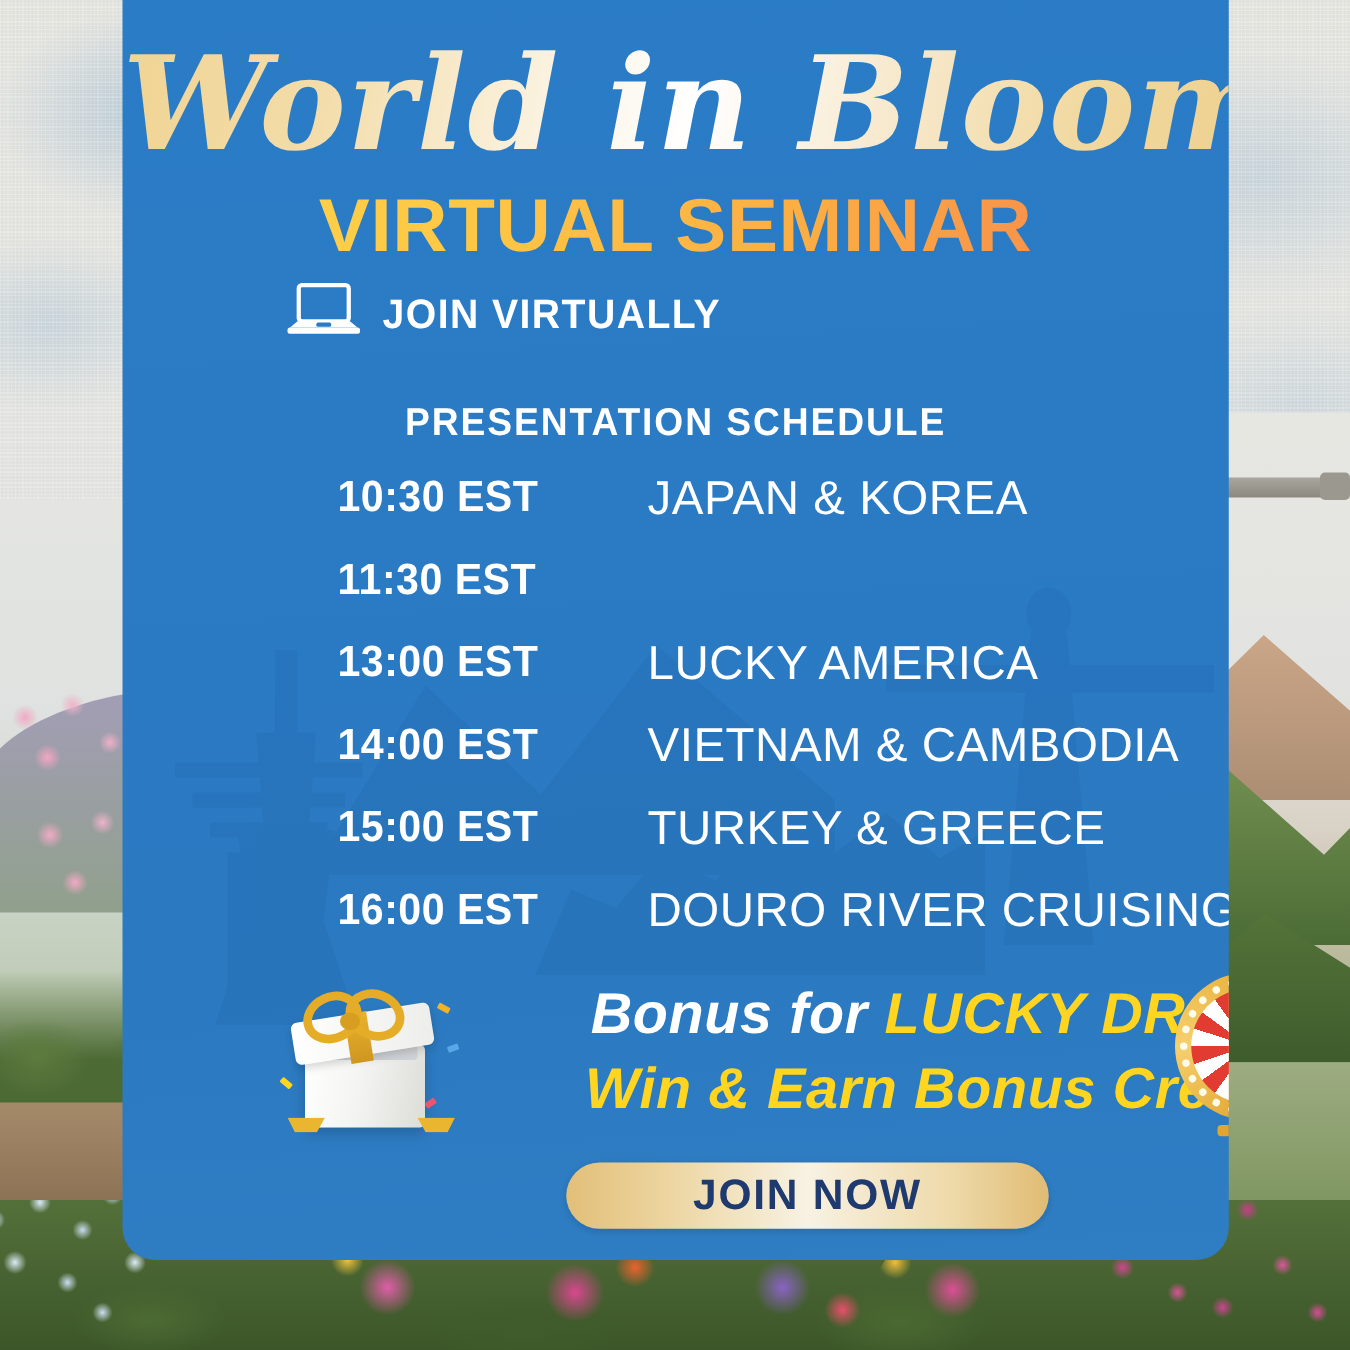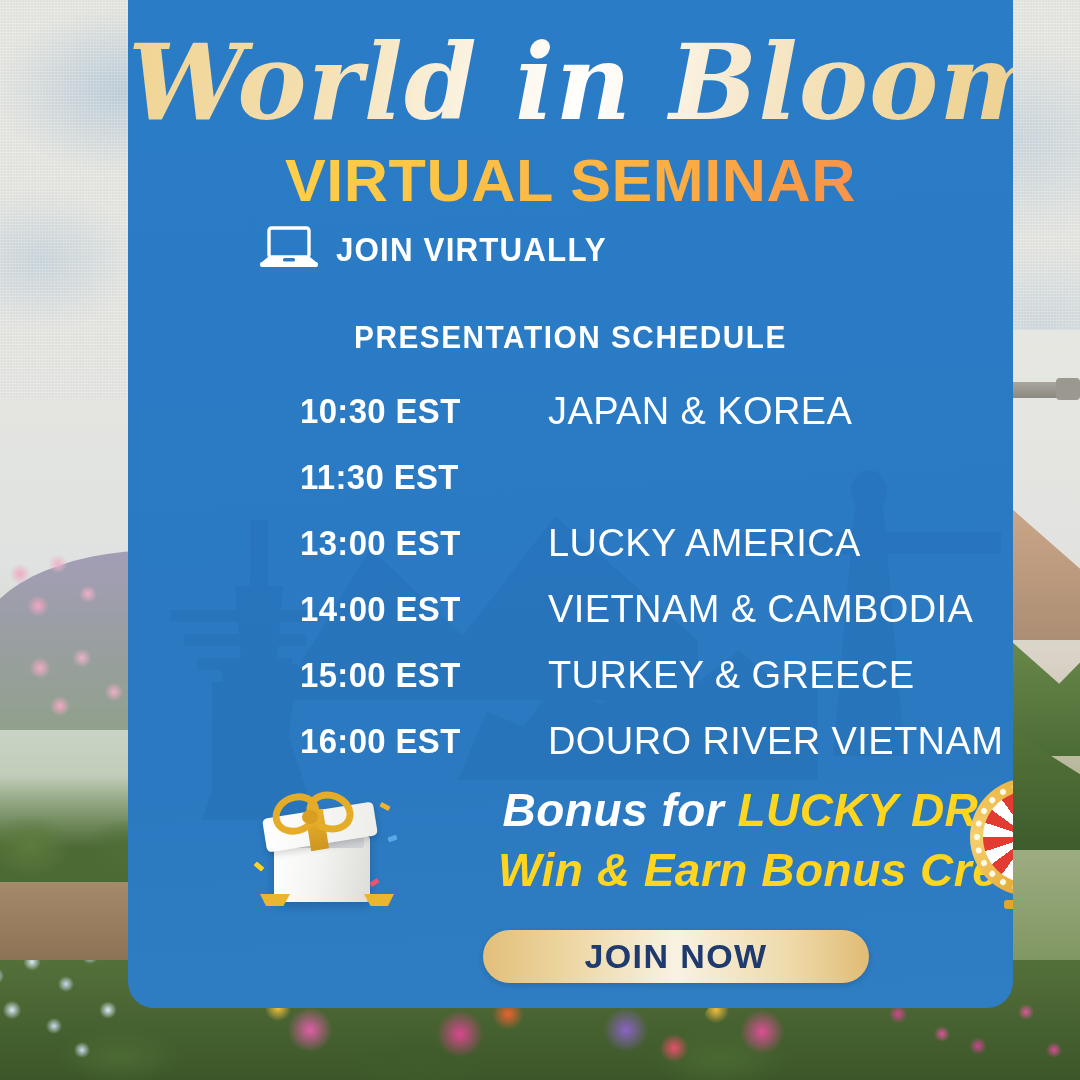--- a/index.html
+++ b/index.html
@@ -104,21 +104,20 @@
       radial-gradient(circle 13px at 176px 78px,#dd579c,transparent 62%),
       radial-gradient(circle 14px at 128px 112px,#cb4590,transparent 62%),
       radial-gradient(circle 13px at 204px 116px,#d64e95,transparent 62%);}
 
   
   .panel{
     position:absolute;left:98px;top:0;width:885px;height:1008px;
     background:linear-gradient(177deg,#2b7cc6 0%,#2a7ac4 45%,#2b79c0 75%,#2f7dc3 100%);
     border-radius:0 0 26px 26px;
     overflow:hidden;
-    margin-left:30px;
   }
   .panel-wm{position:absolute;inset:0;opacity:.085;}
   .wm-redeemer{position:absolute;right:28px;top:470px;width:230px;height:330px;}
   .wm-redeemer .h{position:absolute;left:96px;top:0;width:36px;height:42px;border-radius:50%;background:#0d4a86;}
   .wm-redeemer .b{position:absolute;left:78px;top:36px;width:72px;height:250px;background:#0d4a86;clip-path:polygon(30% 0,70% 0,100% 100%,0 100%);}
   .wm-redeemer .al{position:absolute;left:-16px;top:62px;width:120px;height:22px;background:#0d4a86;}
   .wm-redeemer .ar{position:absolute;right:-16px;top:62px;width:120px;height:22px;background:#0d4a86;}
   .wm-pagoda{position:absolute;left:22px;top:600px;width:240px;height:220px;}
   .wm-pagoda i{position:absolute;background:#0d4a86;display:block;}
   .wm-mtn{position:absolute;left:150px;top:470px;width:420px;height:230px;background:#0d4a86;
@@ -150,21 +149,21 @@
   
   .meta{position:absolute;left:130px;top:222px;width:830px;display:flex;align-items:center;gap:58px;}
   .meta-item{display:flex;align-items:center;gap:16px;}
   .meta-text{color:#fff;font-weight:700;font-size:33px;letter-spacing:1.2px;white-space:nowrap;
     transform:scaleX(.95);transform-origin:left center;}
 
   
   .sched-head{position:absolute;left:0;right:0;top:320px;text-align:center;color:#fff;
     font-weight:700;font-size:31px;letter-spacing:1.6px;transform:scaleX(.96);}
   .sched{position:absolute;left:172px;top:378px;width:760px;}
-  .srow{display:flex;align-items:center;height:66px;}
+  .srow{display:flex;align-items:flex-start;height:66px;}
   .stime{width:248px;color:#fff;font-weight:700;font-size:35px;letter-spacing:.4px;transform:scaleX(.94);transform-origin:left center;}
   .sdest{color:#fff;font-weight:400;font-size:38px;letter-spacing:.4px;white-space:nowrap;}
 
   
   .promo{position:absolute;left:118px;top:782px;width:860px;height:126px;}
   .promo-lines{position:absolute;left:252px;top:-2px;width:560px;text-align:center;}
   .promo-l1{font-size:46px;font-weight:700;font-style:italic;color:#ffffff;letter-spacing:.5px;line-height:60px;white-space:nowrap;}
   .promo-l1 em{font-style:italic;color:#ffd520;font-weight:700;}
   .promo-l2{font-size:46px;font-weight:700;font-style:italic;color:#ffd520;letter-spacing:.5px;line-height:60px;white-space:nowrap;}
 
@@ -310,21 +309,21 @@
       <div class="srow">
         <div class="stime">14:00 EST</div>
         <div class="sdest">VIETNAM &amp; CAMBODIA</div>
       </div>
       <div class="srow">
         <div class="stime">15:00 EST</div>
         <div class="sdest">TURKEY &amp; GREECE</div>
       </div>
       <div class="srow">
         <div class="stime">16:00 EST</div>
-        <div class="sdest">DOURO RIVER VIETNAM</div>
+        <div class="sdest">DOURO RIVER CRUISING</div>
       </div>
     </div>
 
     <div class="promo">
       <div class="gift">
         <span class="base"></span>
           <span class="inner"></span>
           <span class="lid"></span>
         <span class="ribv"></span>
           <span class="bow l"></span>

